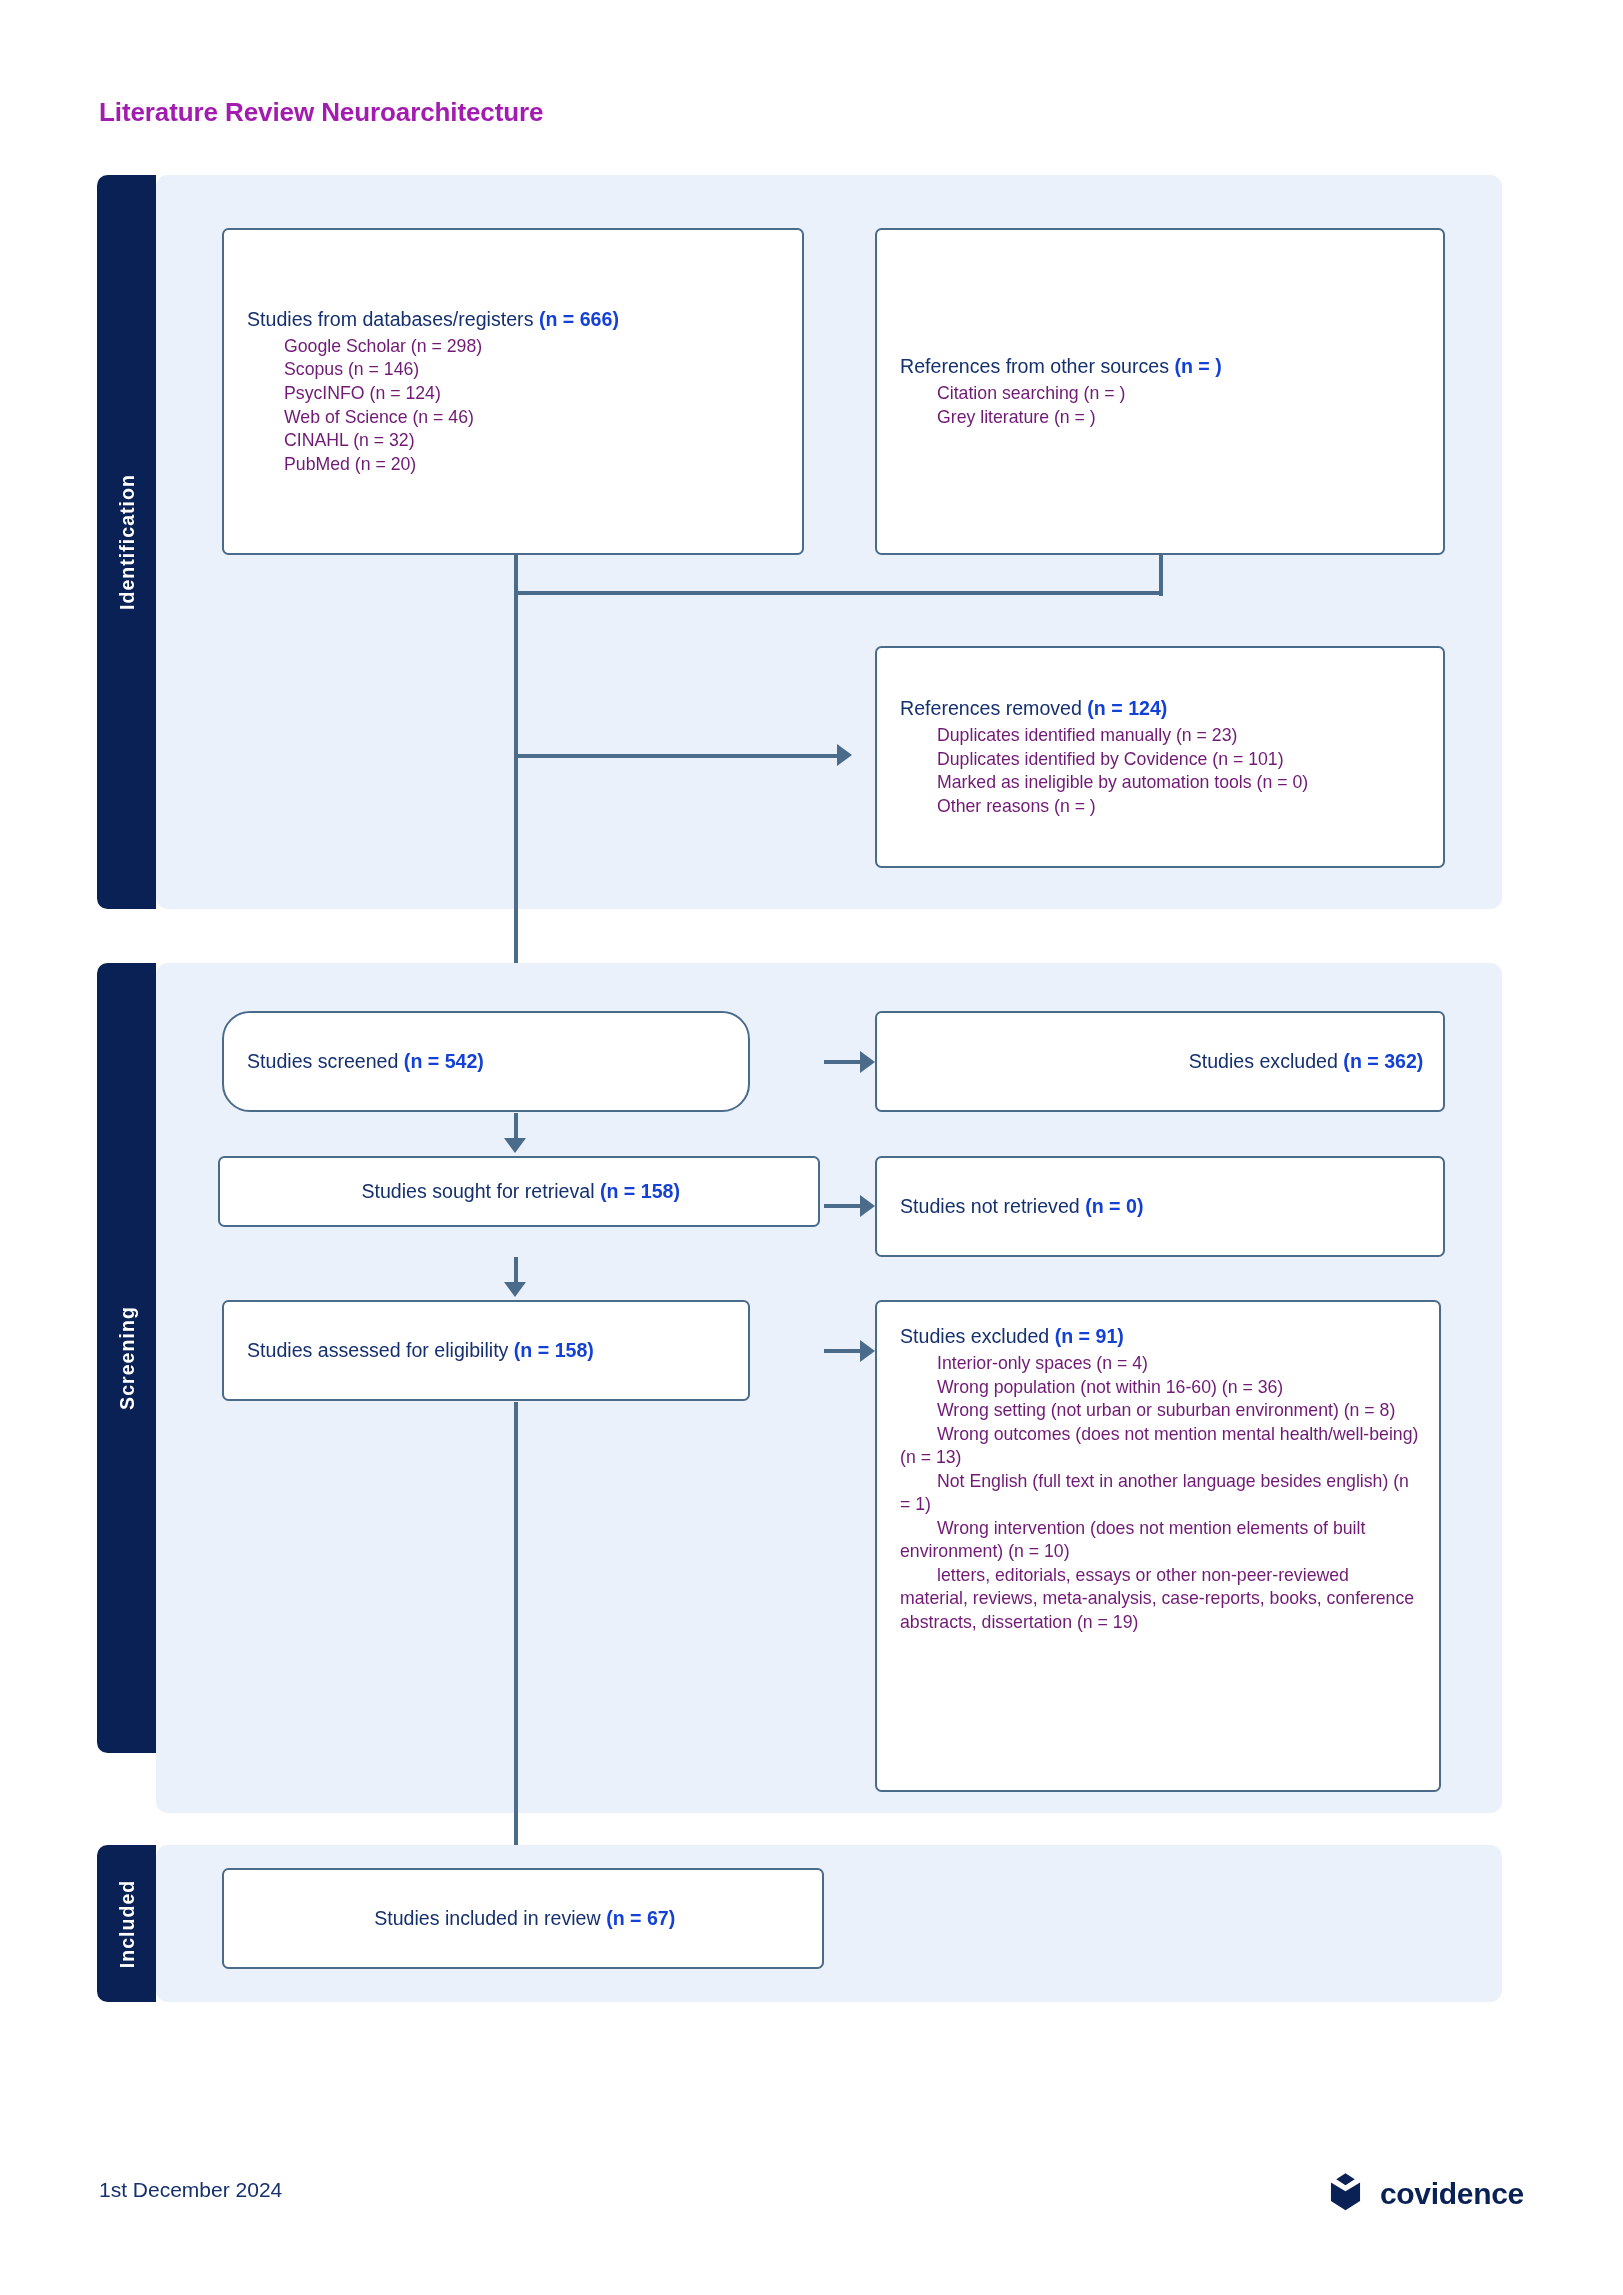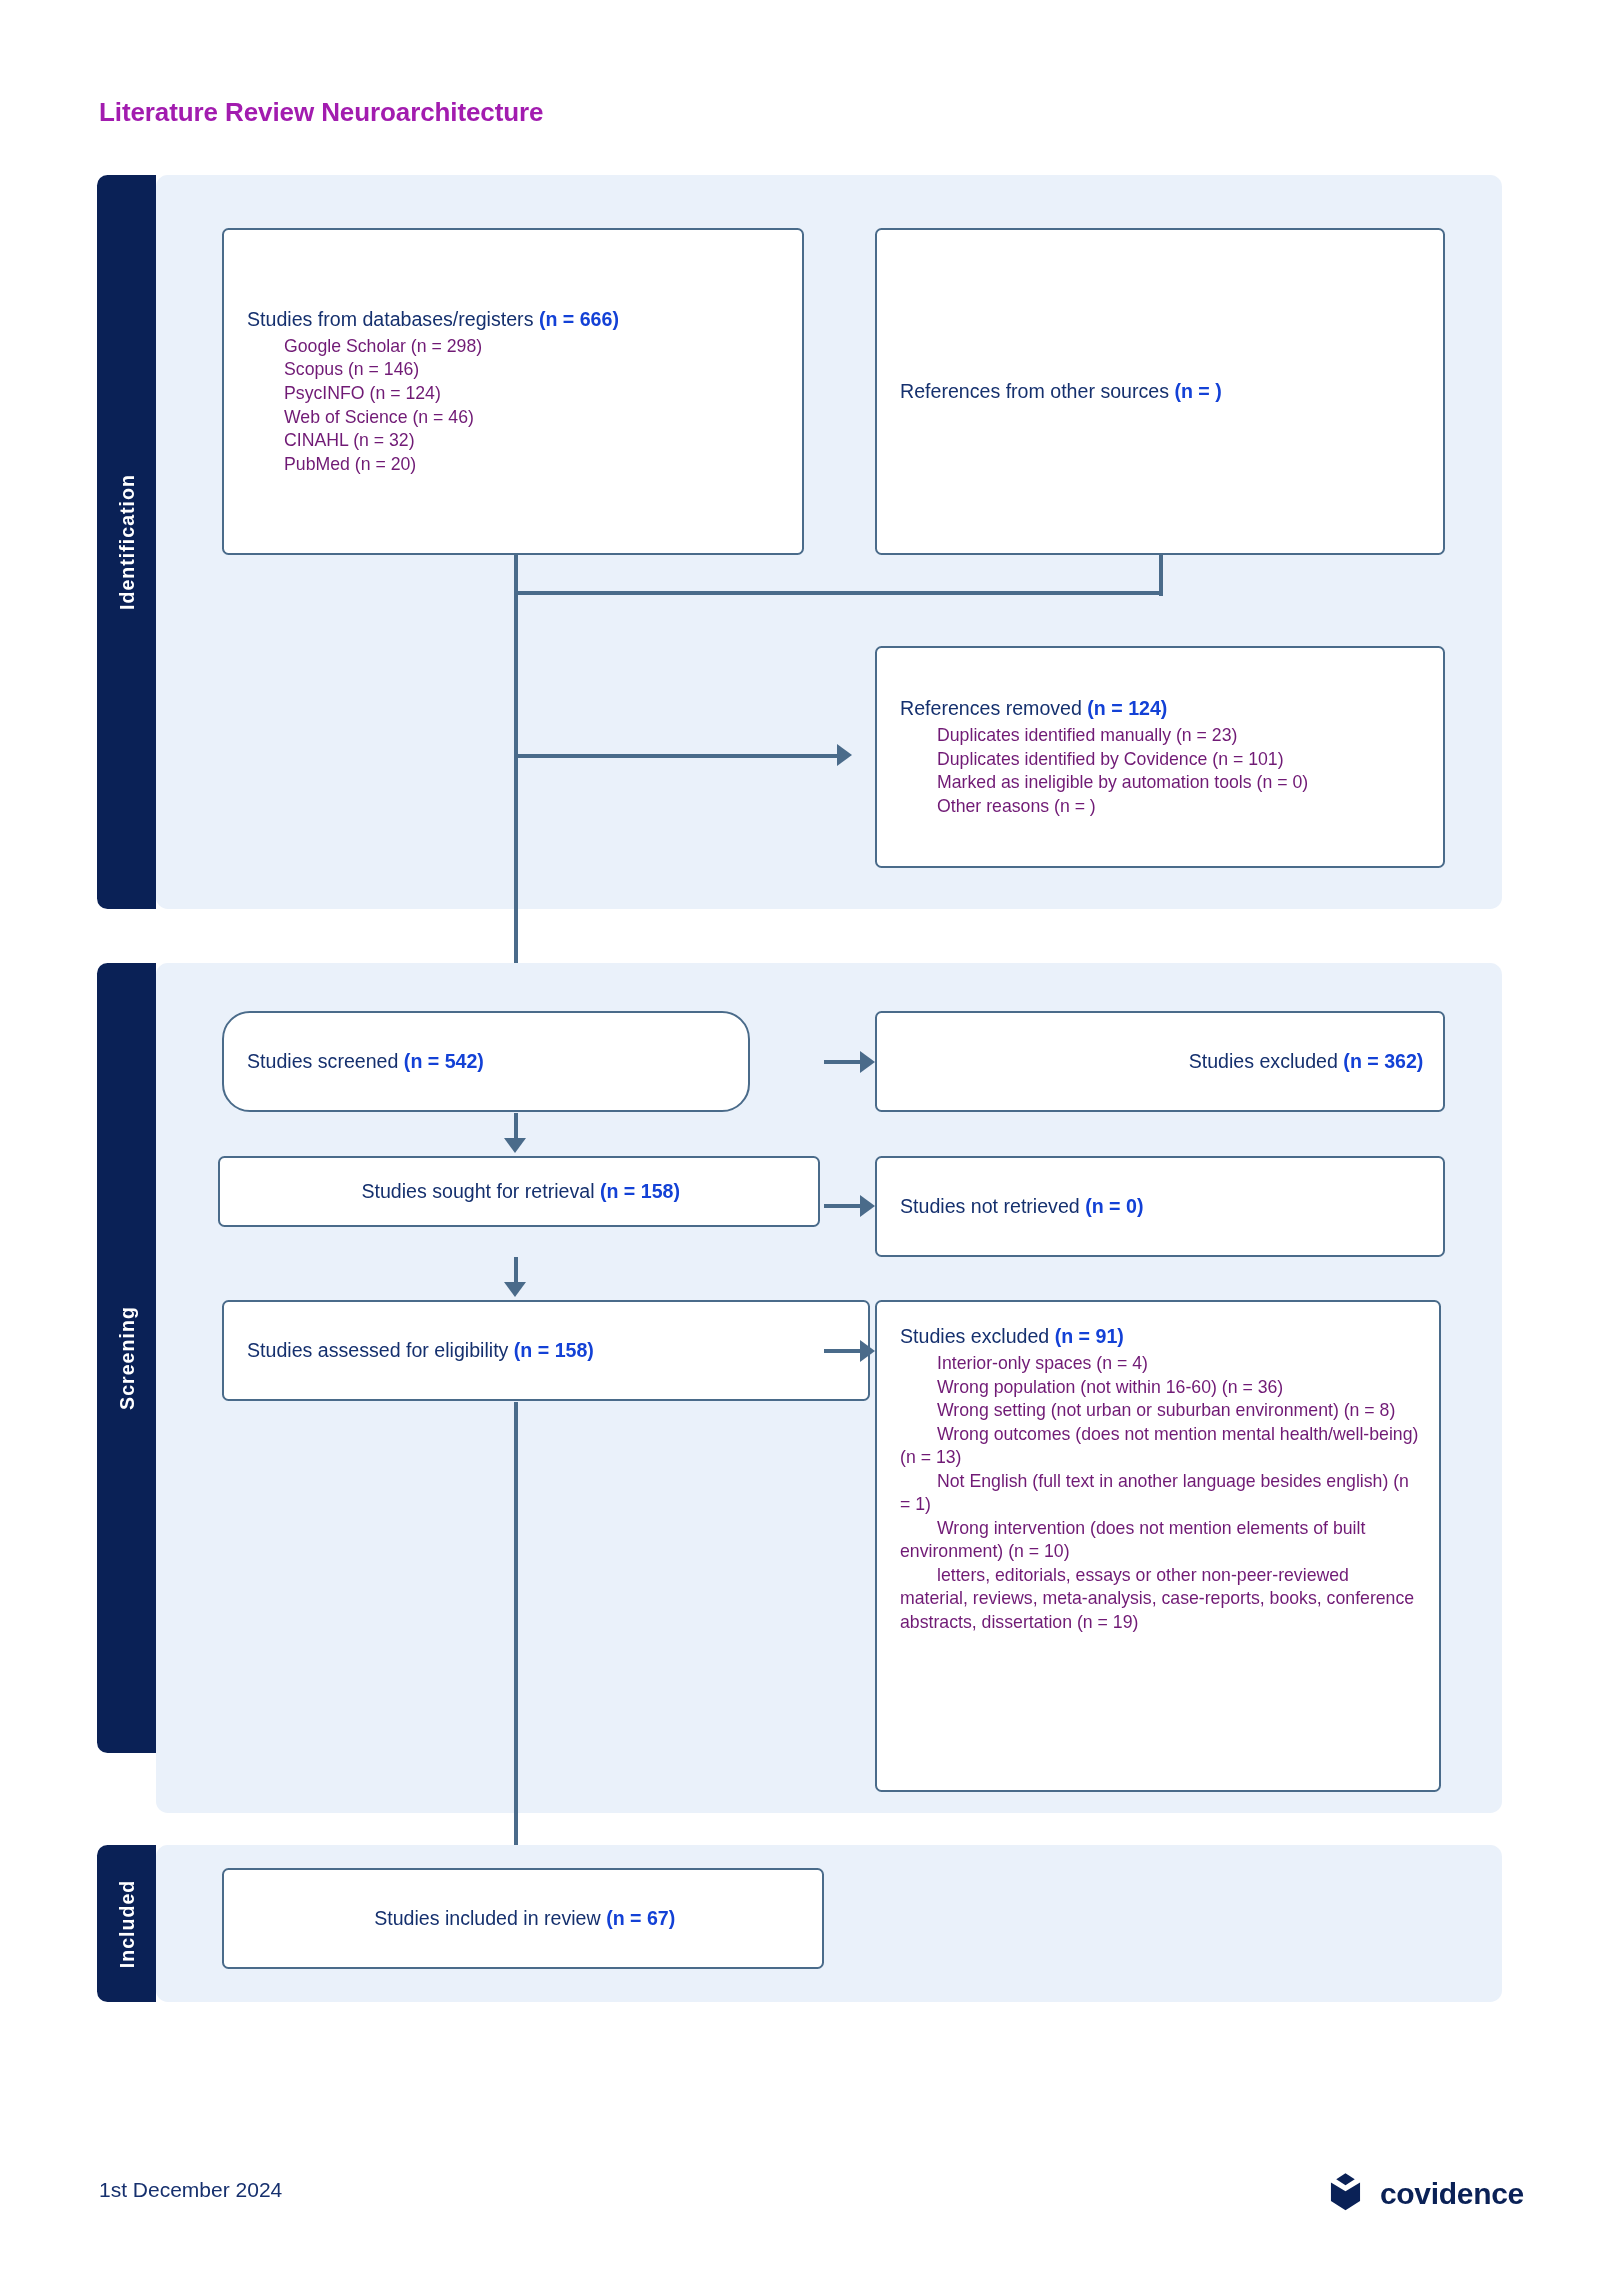--- a/index.html
+++ b/index.html
@@ -106,20 +106,24 @@
       <div class="sub">Web of Science (n = 46)</div>
       <div class="sub">CINAHL (n = 32)</div>
       <div class="sub">PubMed (n = 20)</div>
     </div>
   </div>
 
   <div class="pbox" style="left:875px;top:228px;width:570px;height:327px;">
     <div class="hdr">
       <span>References from other sources </span><b>(n = )</b>
     </div>
+    <div class="sublist">
+      <div class="sub">Citation searching (n = )</div>
+      <div class="sub">Grey literature (n = )</div>
+    </div>
   </div>
 
   <div class="pbox" style="left:875px;top:646px;width:570px;height:222px;">
     <div class="hdr">
       <span>References removed </span><b>(n = 124)</b>
     </div>
     <div class="sublist">
       <div class="sub">Duplicates identified manually (n = 23)</div>
       <div class="sub">Duplicates identified by Covidence (n = 101)</div>
       <div class="sub">Marked as ineligible by automation tools (n = 0)</div>
@@ -166,21 +170,21 @@
   <div class="pbox" style="left:875px;top:1156px;width:570px;height:101px;">
     <div class="hdr">
       <span>Studies not retrieved </span><b>(n = 0)</b>
     </div>
   </div>
   <div class="ln" style="left:514px;top:1113px;width:3.9px;height:27.5px;"></div>
   <div class="arrow-down" style="left:504px;top:1138px;"></div>
   <div class="ln" style="left:824px;top:1204px;width:41px;height:3.9px;"></div>
   <div class="arrow-right" style="left:860px;top:1195px;"></div>
 
-  <div class="pbox" style="left:222px;top:1300px;width:648px;height:101px;">
+  <div class="pbox" style="left:222px;top:1300px;width:528px;height:101px;">
     <div class="hdr">
       <span>Studies assessed for eligibility </span><b>(n = 158)</b>
     </div>
   </div>
   <div class="ln" style="left:514px;top:1257px;width:3.9px;height:27.5px;"></div>
   <div class="arrow-down" style="left:504px;top:1282px;"></div>
 
   <div class="pbox" style="left:875px;top:1300px;width:566px;height:492px;justify-content:flex-start;padding-top:22px;">
     <div class="hdr">
       <span>Studies excluded </span><b>(n = 91)</b>

